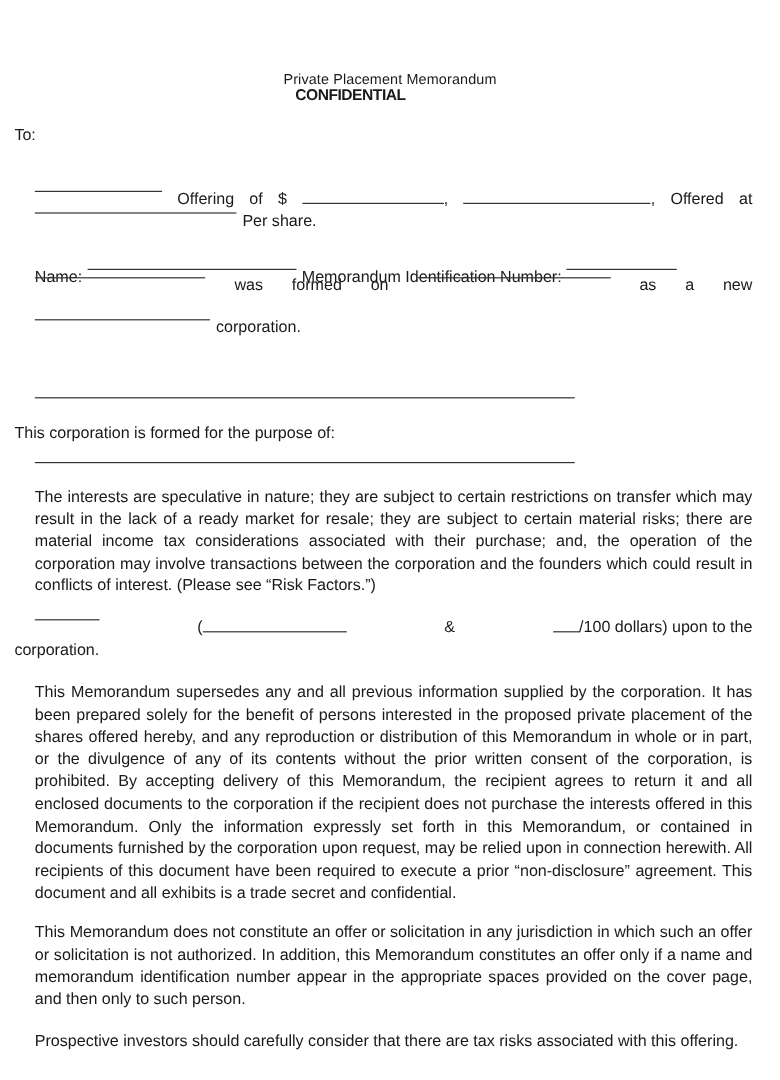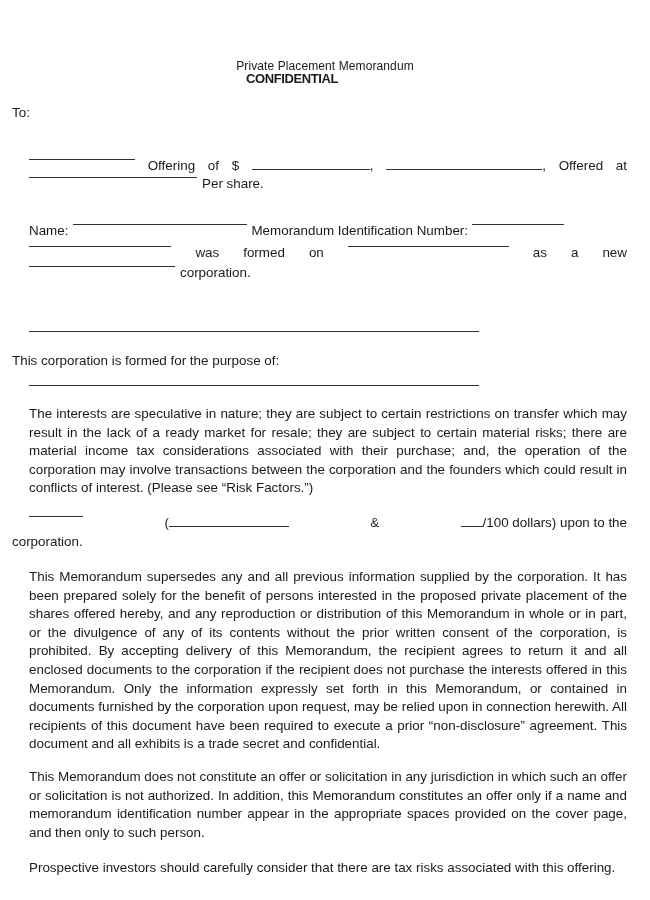--- a/index.html
+++ b/index.html
@@ -58,21 +58,21 @@
     <span style="margin-left:5px;">Per share.</span>
   </div>
 
   <div class="row left" style="top:223px;">
     <span>Name:</span>
     <span class="blank" style="width:174px; margin-left:5px;"></span>
     <span style="margin-left:4px;">Memorandum Identification Number:</span>
     <span class="blank" style="width:92px; margin-left:4px;"></span>
   </div>
 
-  <div class="row" style="top:245px;gap:24px;">
+  <div class="row" style="top:230px;gap:24px;">
     <span class="blank" style="width:168px;"></span>
     <span>was</span>
     <span>formed</span>
     <span>on</span>
     <span class="blank" style="width:190px;"></span>
     <span>as</span>
     <span>a</span>
     <span>new</span>
   </div>
   <div class="row left" style="top:265px;">

